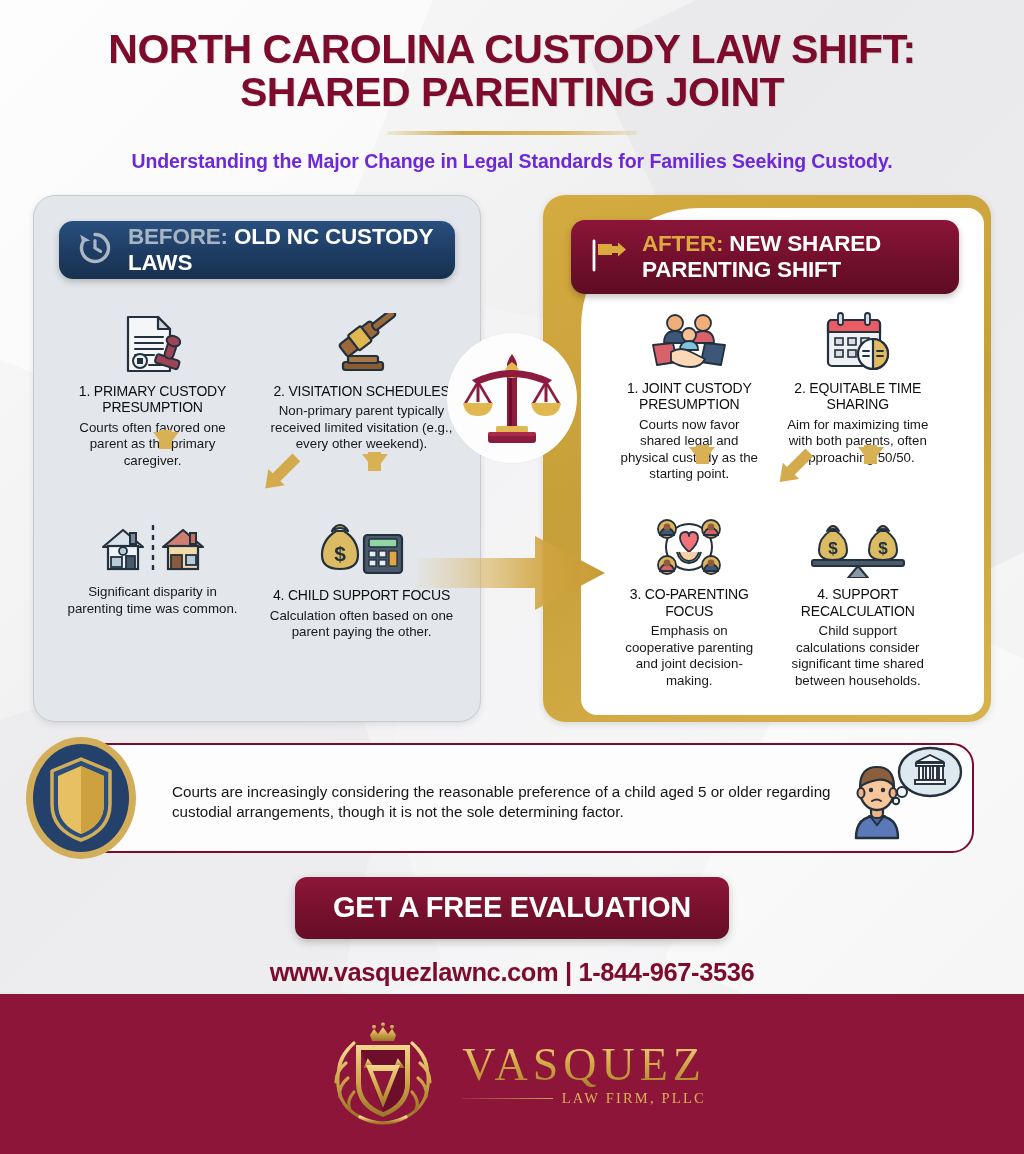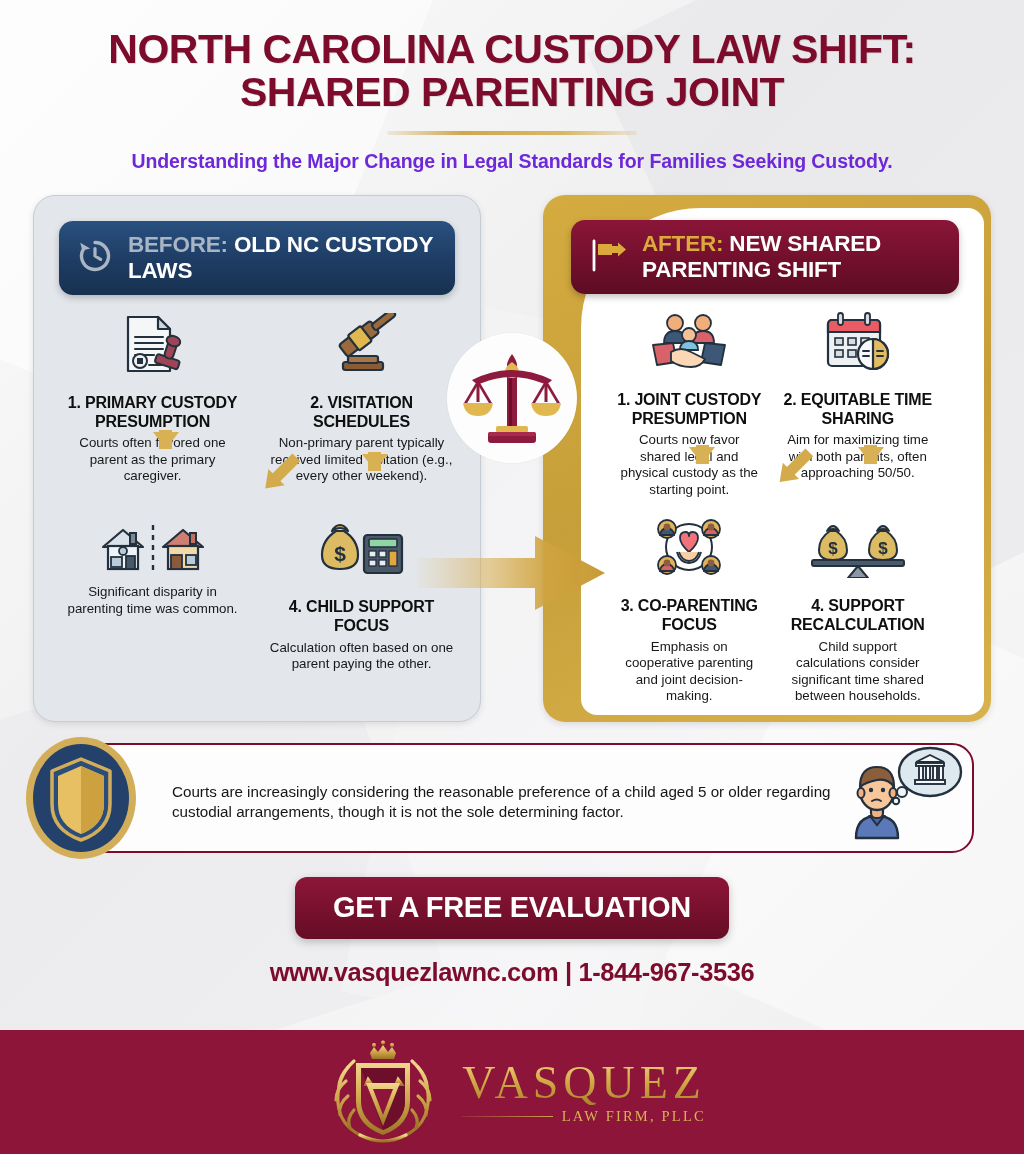--- a/index.html
+++ b/index.html
@@ -71,21 +71,21 @@
     left: 3px; top: 0;
     width: 448px; height: 527px;
     background: #e3e7eb;
     border: 1.5px solid #c6ccd3;
     border-radius: 22px;
     box-shadow: 0 2px 7px rgba(0,0,0,0.10);
   }
   .hdr-before {
     position: absolute;
     left: 25px; top: 25px; right: 25px;
-    height: 74px;
+    height: 58px;
     background: linear-gradient(180deg, #29507f 0%, #1e3c63 55%, #17314f 100%);
     border-radius: 14px;
     display: flex; align-items: center; gap: 13px;
     padding: 0 16px;
     box-shadow: 0 3px 7px rgba(0,0,0,0.22);
   }
   .hdr-before .htxt { font-size: 22.5px; font-weight: 900; line-height: 1.16; letter-spacing: -0.2px; }
   .hdr-before .lbl { color: #a8b5c4; }
   .hdr-before .val { color: #ffffff; }
 
@@ -127,22 +127,22 @@
     display: grid;
     grid-template-columns: 1fr 1fr;
     grid-template-rows: 1fr 1fr;
     padding: 0 14px;
   }
   .panel-after .items { left: 38px; right: 25px; top: 108px; padding: 0 24px; }
 
   .item { position: relative; padding: 6px 8px 0; text-align: center; }
   .item-icon { height: 64px; display: flex; align-items: center; justify-content: center; }
   .item-title {
-    font-size: 16px; font-weight: 700; color: #0f0f0f;
-    line-height: 1.17; letter-spacing: -0.2px; margin-top: 18px;
+    font-size: 14px; font-weight: 400; color: #0f0f0f;
+    line-height: 1.17; letter-spacing: -0.2px; margin-top: 7px;
   }
   .item-desc {
     font-size: 13.3px; color: #18181a; line-height: 1.24; margin-top: 4px;
     padding: 0 4px;
   }
 
   
   .flow { position: absolute; width: 0; height: 0; pointer-events: none; }
   .arrow-down {
     width: 0; height: 0;
@@ -221,21 +221,21 @@
   .contact {
     margin-top: 19px;
     font-size: 25.5px; font-weight: 900; color: #7d0b2b;
     letter-spacing: -0.4px;
   }
 
   
   .footer {
     position: absolute;
     left: 0; right: 0; bottom: 0;
-    height: 124px;
+    height: 160px;
     background: #8d1539;
     display: flex; align-items: center; justify-content: center;
     gap: 14px;
   }
   .logo-mark { width: 130px; height: 110px; }
   .logo-type { display: flex; flex-direction: column; align-items: center; }
   .logo-name {
     font-family: "Liberation Serif", serif;
     font-size: 46px; letter-spacing: 5px;
     background: linear-gradient(180deg, #f0d183 0%, #d4ab47 45%, #a87f2a 100%);

